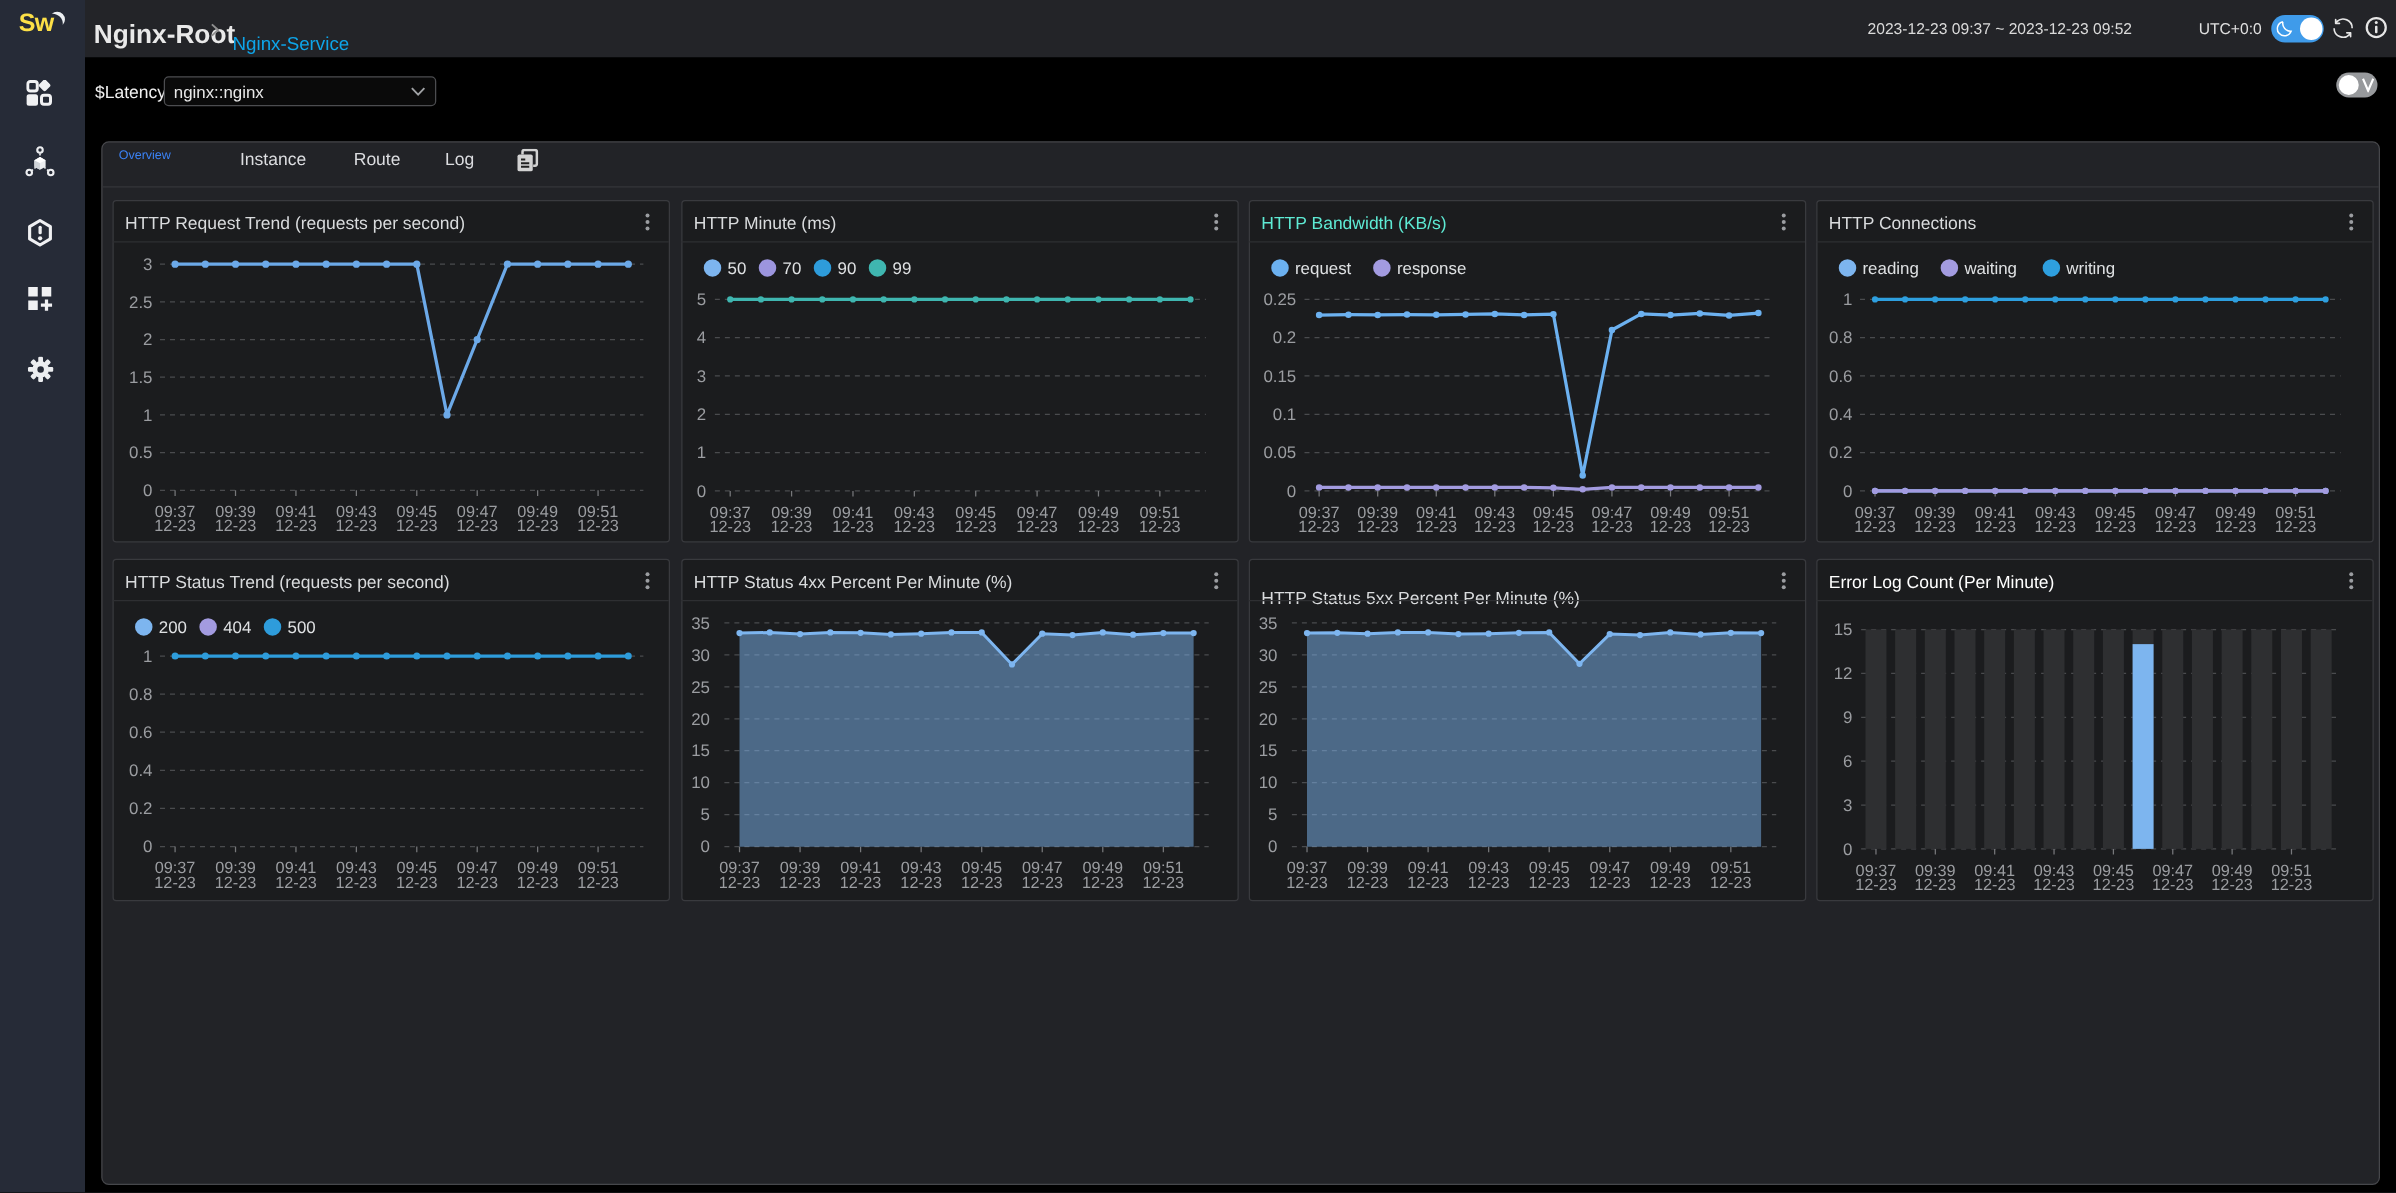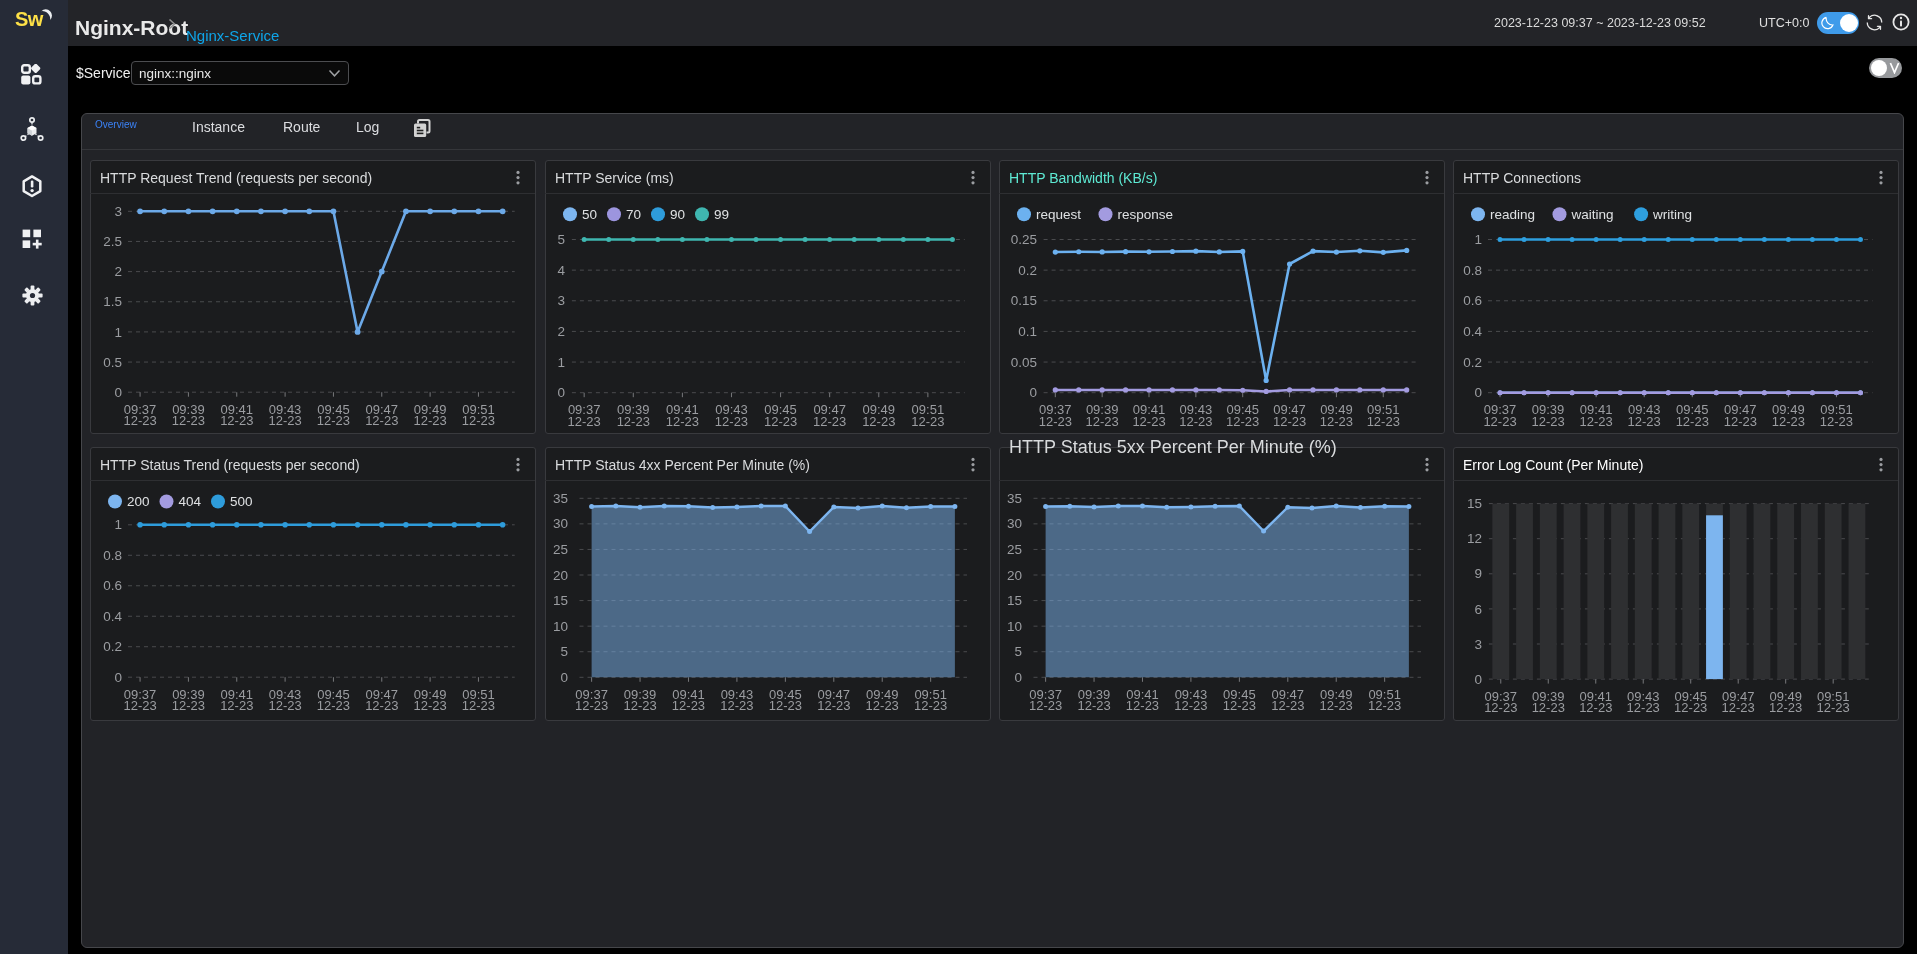--- a/index.html
+++ b/index.html
@@ -71,21 +71,21 @@
 <div class="abs" style="left:1840px;top:14px;width:18px;height:18px;background:#fff;border-radius:50%"></div>
 <svg class="abs" style="left:1864px;top:12px" width="21" height="21" viewBox="0 0 1024 1024">
 <path fill="#e6e6e6" d="M771.776 794.88A384 384 0 0 1 128 512h64a320 320 0 0 0 555.712 216.448H654.72a32 32 0 1 1 0-64h149.056a32 32 0 0 1 32 32v148.928a32 32 0 1 1-64 0v-50.432zM276.288 295.616h92.992a32 32 0 0 1 0 64H220.16a32 32 0 0 1-32-32V178.56a32 32 0 0 1 64 0v50.56A384 384 0 0 1 896 512h-64a320 320 0 0 0-555.712-216.384z"></path>
 </svg>
 <svg class="abs" style="left:1892px;top:13px" width="18" height="18" viewBox="0 0 18 18">
 <circle cx="9" cy="9" r="7.6" fill="none" stroke="#e6e6e6" stroke-width="1.8"></circle>
 <rect x="8" y="7.6" width="2" height="6" rx="0.8" fill="#e6e6e6"></rect>
 <circle cx="9" cy="5" r="1.2" fill="#e6e6e6"></circle>
 </svg>
 <div class="abs" style="left:68px;top:46px;width:1849px;height:50px;background:#000"></div>
-<div class="abs" style="left:76px;top:65px;font-size:14px;color:#f0f0f0">$Service</div>
+<div class="abs" style="left:76px;top:65px;font-size:14px;color:#f0f0f0">$Latency</div>
 <div class="abs" style="left:131px;top:61px;width:218px;height:24px;background:#0a0a0a;border:1px solid #4c4d50;border-radius:4px"></div>
 <div class="abs" style="left:139px;top:66px;font-size:13.5px;color:#e8e8e8">nginx::nginx</div>
 <svg class="abs" style="left:328px;top:69px" width="13" height="9" viewBox="0 0 13 9">
     <path d="M1.5 1.5 L6.5 6.8 L11.5 1.5" stroke="#9fa1a4" stroke-width="1.5" fill="none"></path>
   </svg>
 <div class="abs" style="left:1869px;top:58px;width:33px;height:20px;background:#97999c;border-radius:10px"></div>
 <div class="abs" style="left:1871px;top:60px;width:16px;height:16px;background:#fff;border-radius:50%"></div>
 <svg class="abs" style="left:1889px;top:62px" width="11" height="12" viewBox="0 0 11 12">
     <path d="M1.4 1 L5.5 10.6 L9.6 1" stroke="#fff" stroke-width="1.7" fill="none"></path>
   </svg>
@@ -161,21 +161,21 @@
 <circle cx="243.43" cy="17.3" r="2.9" fill="#6CA9E8"></circle>
 <circle cx="267.6" cy="137.9" r="2.9" fill="#6CA9E8"></circle>
 <circle cx="291.77" cy="77.6" r="2.9" fill="#6CA9E8"></circle>
 <circle cx="315.94" cy="17.3" r="2.9" fill="#6CA9E8"></circle>
 <circle cx="340.11" cy="17.3" r="2.9" fill="#6CA9E8"></circle>
 <circle cx="364.28" cy="17.3" r="2.9" fill="#6CA9E8"></circle>
 <circle cx="388.45" cy="17.3" r="2.9" fill="#6CA9E8"></circle>
 <circle cx="412.62" cy="17.3" r="2.9" fill="#6CA9E8"></circle>
 </svg>
 <div class="abs" style="left:544.5px;top:160px;width:446px;height:274px;background:#1b1c1e;border:1px solid #393a3e;border-radius:3px"></div>
-<div class="abs" style="left:555px;top:170px;font-size:14px;color:#d9dbdd">HTTP Service (ms)</div>
+<div class="abs" style="left:555px;top:170px;font-size:14px;color:#d9dbdd">HTTP Minute (ms)</div>
 <svg class="abs" style="left:969px;top:170px" width="8" height="16" viewBox="0 0 8 16">
 <circle cx="4" cy="2.4" r="1.6" fill="#9b9da1"></circle>
     <circle cx="4" cy="7.6" r="1.6" fill="#9b9da1"></circle>
     <circle cx="4" cy="12.8" r="1.6" fill="#9b9da1"></circle>
   </svg>
 <div class="abs" style="left:545px;top:193px;width:445px;height:1px;background:#2e2f32"></div>
 <svg style="position:absolute;left:545px;top:193.5px" width="445" height="241" viewBox="0 0 445 241">
 <line x1="26.9" y1="198.7" x2="419.7" y2="198.7" stroke="#4a4b4e" stroke-width="1" stroke-dasharray="4 4"></line>
 <text x="20" y="203.29999999999998" font-size="13.5" fill="#9b9da1" text-anchor="end">0</text>
 <line x1="26.9" y1="168.06" x2="419.7" y2="168.06" stroke="#4a4b4e" stroke-width="1" stroke-dasharray="4 4"></line>
@@ -556,21 +556,21 @@
 <circle cx="240.36" cy="24.97" r="2.5" fill="#7DB5EF"></circle>
 <circle cx="264.58" cy="50.54" r="2.5" fill="#7DB5EF"></circle>
 <circle cx="288.8" cy="25.99" r="2.5" fill="#7DB5EF"></circle>
 <circle cx="313.02" cy="27.02" r="2.5" fill="#7DB5EF"></circle>
 <circle cx="337.23" cy="24.97" r="2.5" fill="#7DB5EF"></circle>
 <circle cx="361.45" cy="26.76" r="2.5" fill="#7DB5EF"></circle>
 <circle cx="385.67" cy="25.48" r="2.5" fill="#7DB5EF"></circle>
 <circle cx="409.89" cy="25.48" r="2.5" fill="#7DB5EF"></circle>
 </svg>
 <div class="abs" style="left:998.5px;top:447px;width:446px;height:274px;background:#1b1c1e;border:1px solid #393a3e;border-radius:3px"></div>
-<div class="abs" style="left:1009px;top:437px;font-size:18px;color:#d9dbdd">HTTP Status 5xx Percent Per Minute (%)</div>
+<div class="abs" style="left:1009px;top:470px;font-size:14px;color:#d9dbdd">HTTP Status 5xx Percent Per Minute (%)</div>
 <svg class="abs" style="left:1423px;top:457px" width="8" height="16" viewBox="0 0 8 16">
 <circle cx="4" cy="2.4" r="1.6" fill="#9b9da1"></circle>
     <circle cx="4" cy="7.6" r="1.6" fill="#9b9da1"></circle>
     <circle cx="4" cy="12.8" r="1.6" fill="#9b9da1"></circle>
   </svg>
 <div class="abs" style="left:999px;top:480px;width:445px;height:1px;background:#2e2f32"></div>
 <svg style="position:absolute;left:999px;top:480.5px" width="445" height="241" viewBox="0 0 445 241">
 <line x1="34.5" y1="196.3" x2="422.0" y2="196.3" stroke="#4a4b4e" stroke-width="1" stroke-dasharray="4 4"></line>
 <text x="23" y="200.9" font-size="13.5" fill="#9b9da1" text-anchor="end">0</text>
 <line x1="34.5" y1="170.73" x2="422.0" y2="170.73" stroke="#4a4b4e" stroke-width="1" stroke-dasharray="4 4"></line>

